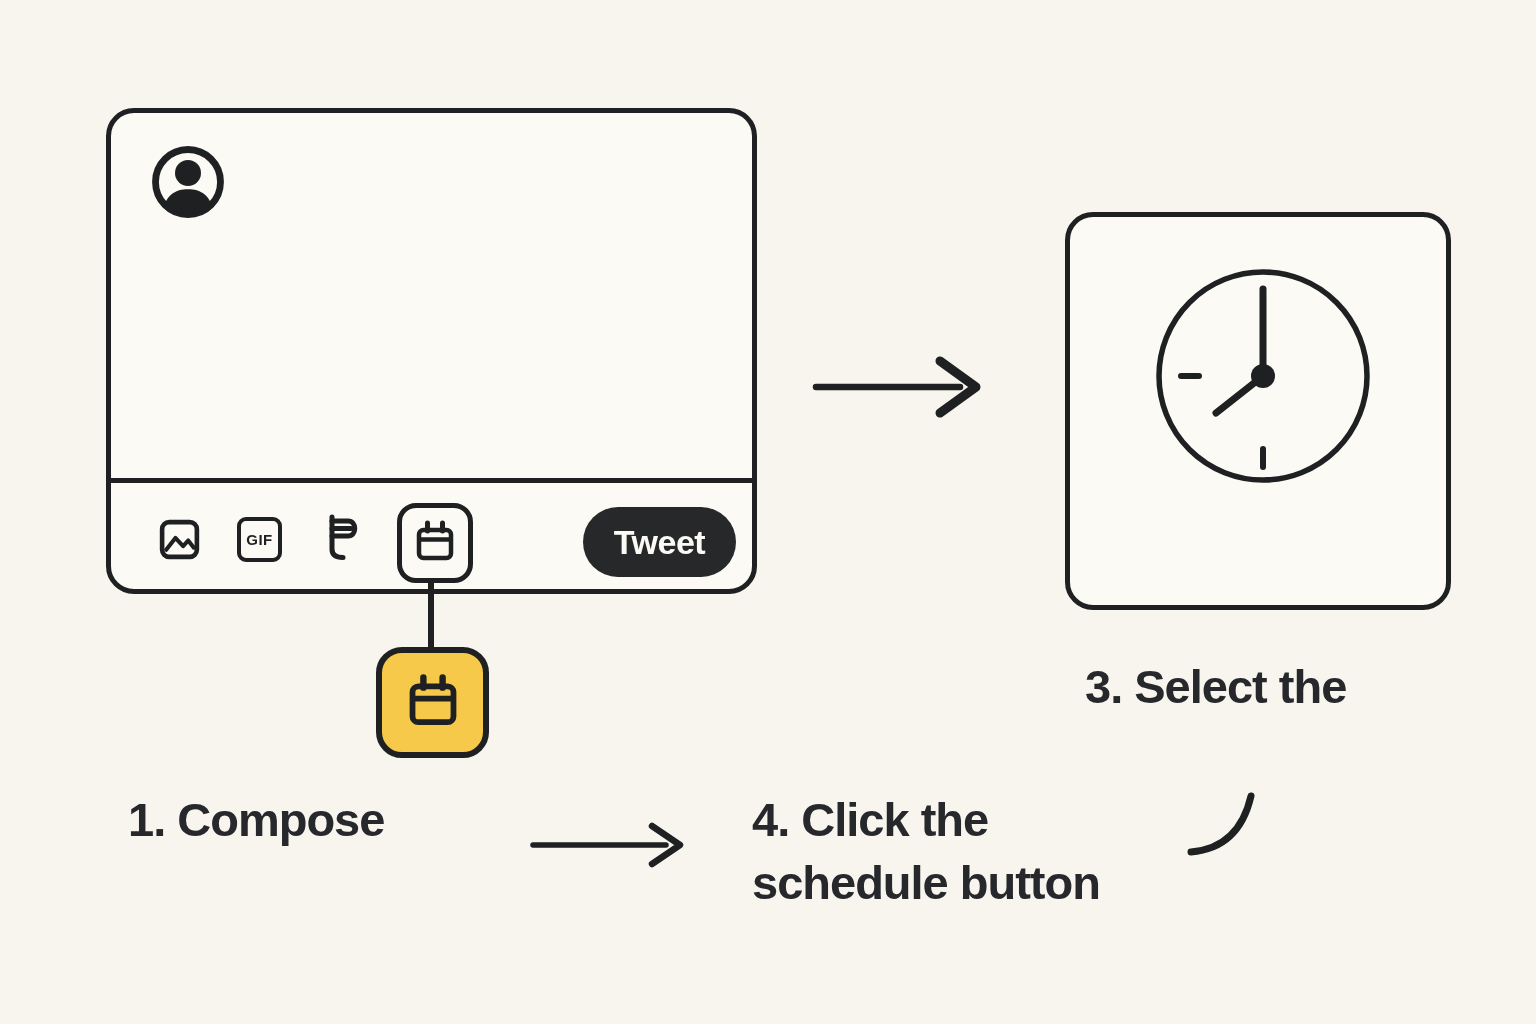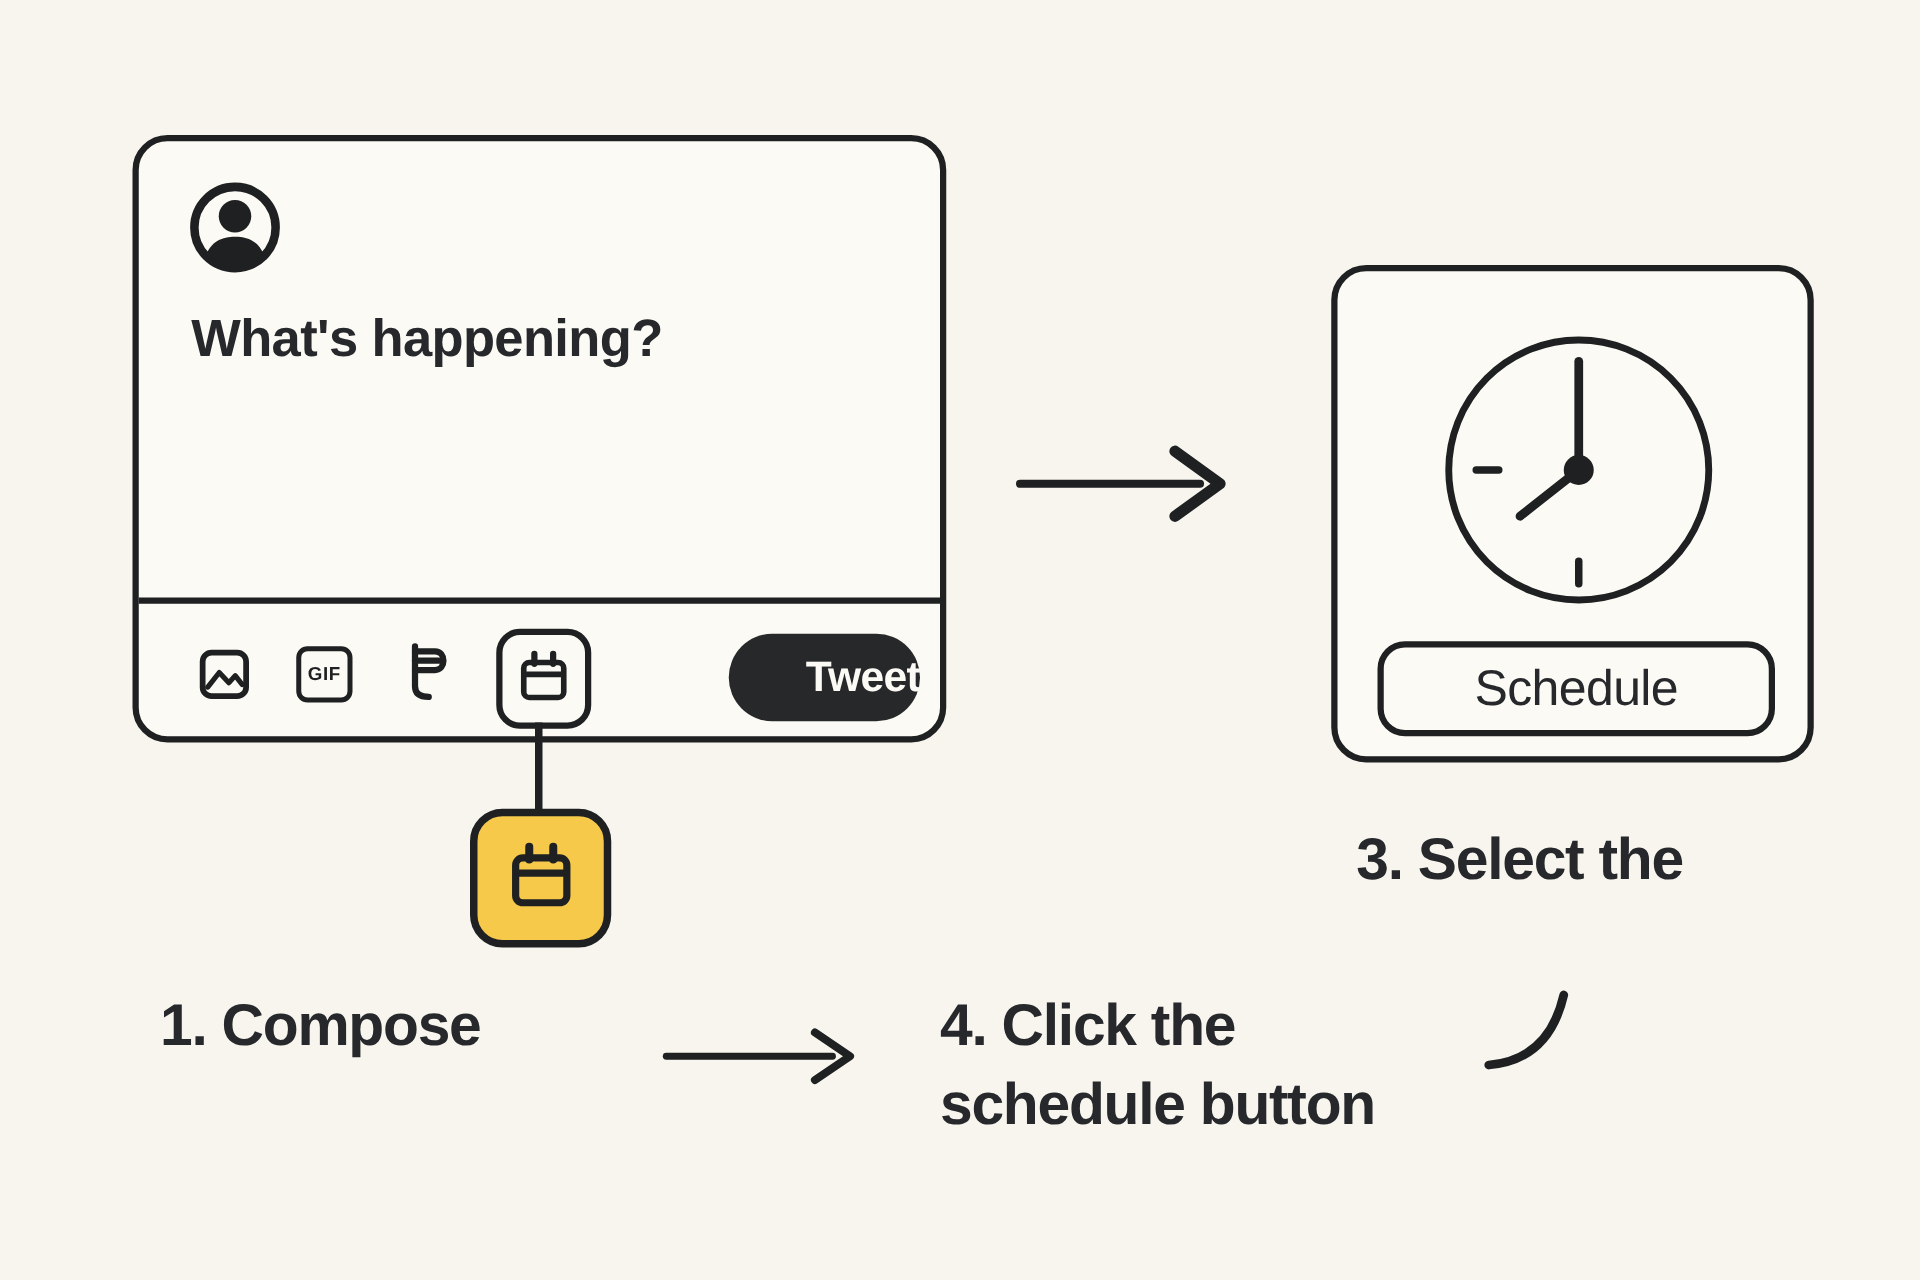--- a/index.html
+++ b/index.html
@@ -51,21 +51,21 @@
   .icon-poll{ left:207px; top:30px; }
   .calendar-outline{
     left:286px; top:20px; width:76px; height:80px;
     border:5px solid var(--ink); border-radius:19px;
     display:flex; align-items:center; justify-content:center;
   }
   .tweet-button{
     left:472px; top:24px; width:153px; height:70px;
     background:var(--tweet-button-bg);
     border-radius:35px;
-    display:flex; align-items:center; justify-content:flex-end;
+    display:flex; align-items:center; justify-content:center;
     color:var(--tweet-button-text);
     font-size:34px; font-weight:700; letter-spacing:-0.5px;
     cursor:pointer;
   }
 
   
   .connector-line{ left:428px; top:578px; width:6px; height:72px; background:var(--ink); }
 
   .schedule-icon-highlight{
     left:376px; top:647px; width:113px; height:111px;
@@ -124,21 +124,20 @@
           </clipPath>
         </defs>
       <circle cx="24" cy="24" r="20" fill="none" stroke="#1e2022" stroke-width="4.2"></circle>
       <g clip-path="url(#avclip)">
         <circle cx="24" cy="18.5" r="8" fill="#1e2022"></circle>
         <path d="M8,46 C9,32 16,28.5 24,28.5 C32,28.5 39,32 40,46 Z" fill="#1e2022"></path>
       </g>
     </svg>
   </div>
 
-  <div class="abs placeholder-text">What's happening?</div>
 
   <div class="abs divider"></div>
 
   <div class="abs toolbar">
 
     <div class="abs tool-icon icon-media">
       <svg width="45" height="45" viewBox="0 0 44 44">
         <rect x="5" y="5" width="34" height="34" rx="7" fill="none" stroke="#1e2022" stroke-width="4.5"></rect>
         <path d="M9,32 L18,20.5 L25.5,28.5 L30.5,23 L36,30" fill="none" stroke="#1e2022" stroke-width="4" stroke-linejoin="round" stroke-linecap="round"></path>
       </svg>
@@ -195,23 +194,20 @@
     <svg width="222" height="222" viewBox="0 0 222 222">
       <circle cx="111" cy="111" r="104" fill="none" stroke="#1e2022" stroke-width="5.5"></circle>
       <line x1="29" y1="111" x2="47" y2="111" stroke="#1e2022" stroke-width="6" stroke-linecap="round"></line>
       <line x1="111" y1="184" x2="111" y2="202" stroke="#1e2022" stroke-width="6" stroke-linecap="round"></line>
       <line x1="111" y1="111" x2="111" y2="24" stroke="#1e2022" stroke-width="7" stroke-linecap="round"></line>
       <line x1="111" y1="111" x2="64" y2="148" stroke="#1e2022" stroke-width="7" stroke-linecap="round"></line>
       <circle cx="111" cy="111" r="12" fill="#1e2022"></circle>
     </svg>
   </div>
 
-  <div class="abs schedule-button">
-    <span>Schedule</span>
-  </div>
 </div>
 
 <div class="abs step-label step-1">
   <div>1. Compose</div>
 </div>
 
 <div class="abs step-arrow">
   <svg width="165" height="55" viewBox="0 0 165 55">
     <line x1="5" y1="27" x2="138" y2="27" stroke="#1e2022" stroke-width="5.5" stroke-linecap="round"></line>
     <polyline points="124,8 152,27 124,46" fill="none" stroke="#1e2022" stroke-width="6.5" stroke-linecap="round" stroke-linejoin="round"></polyline>

